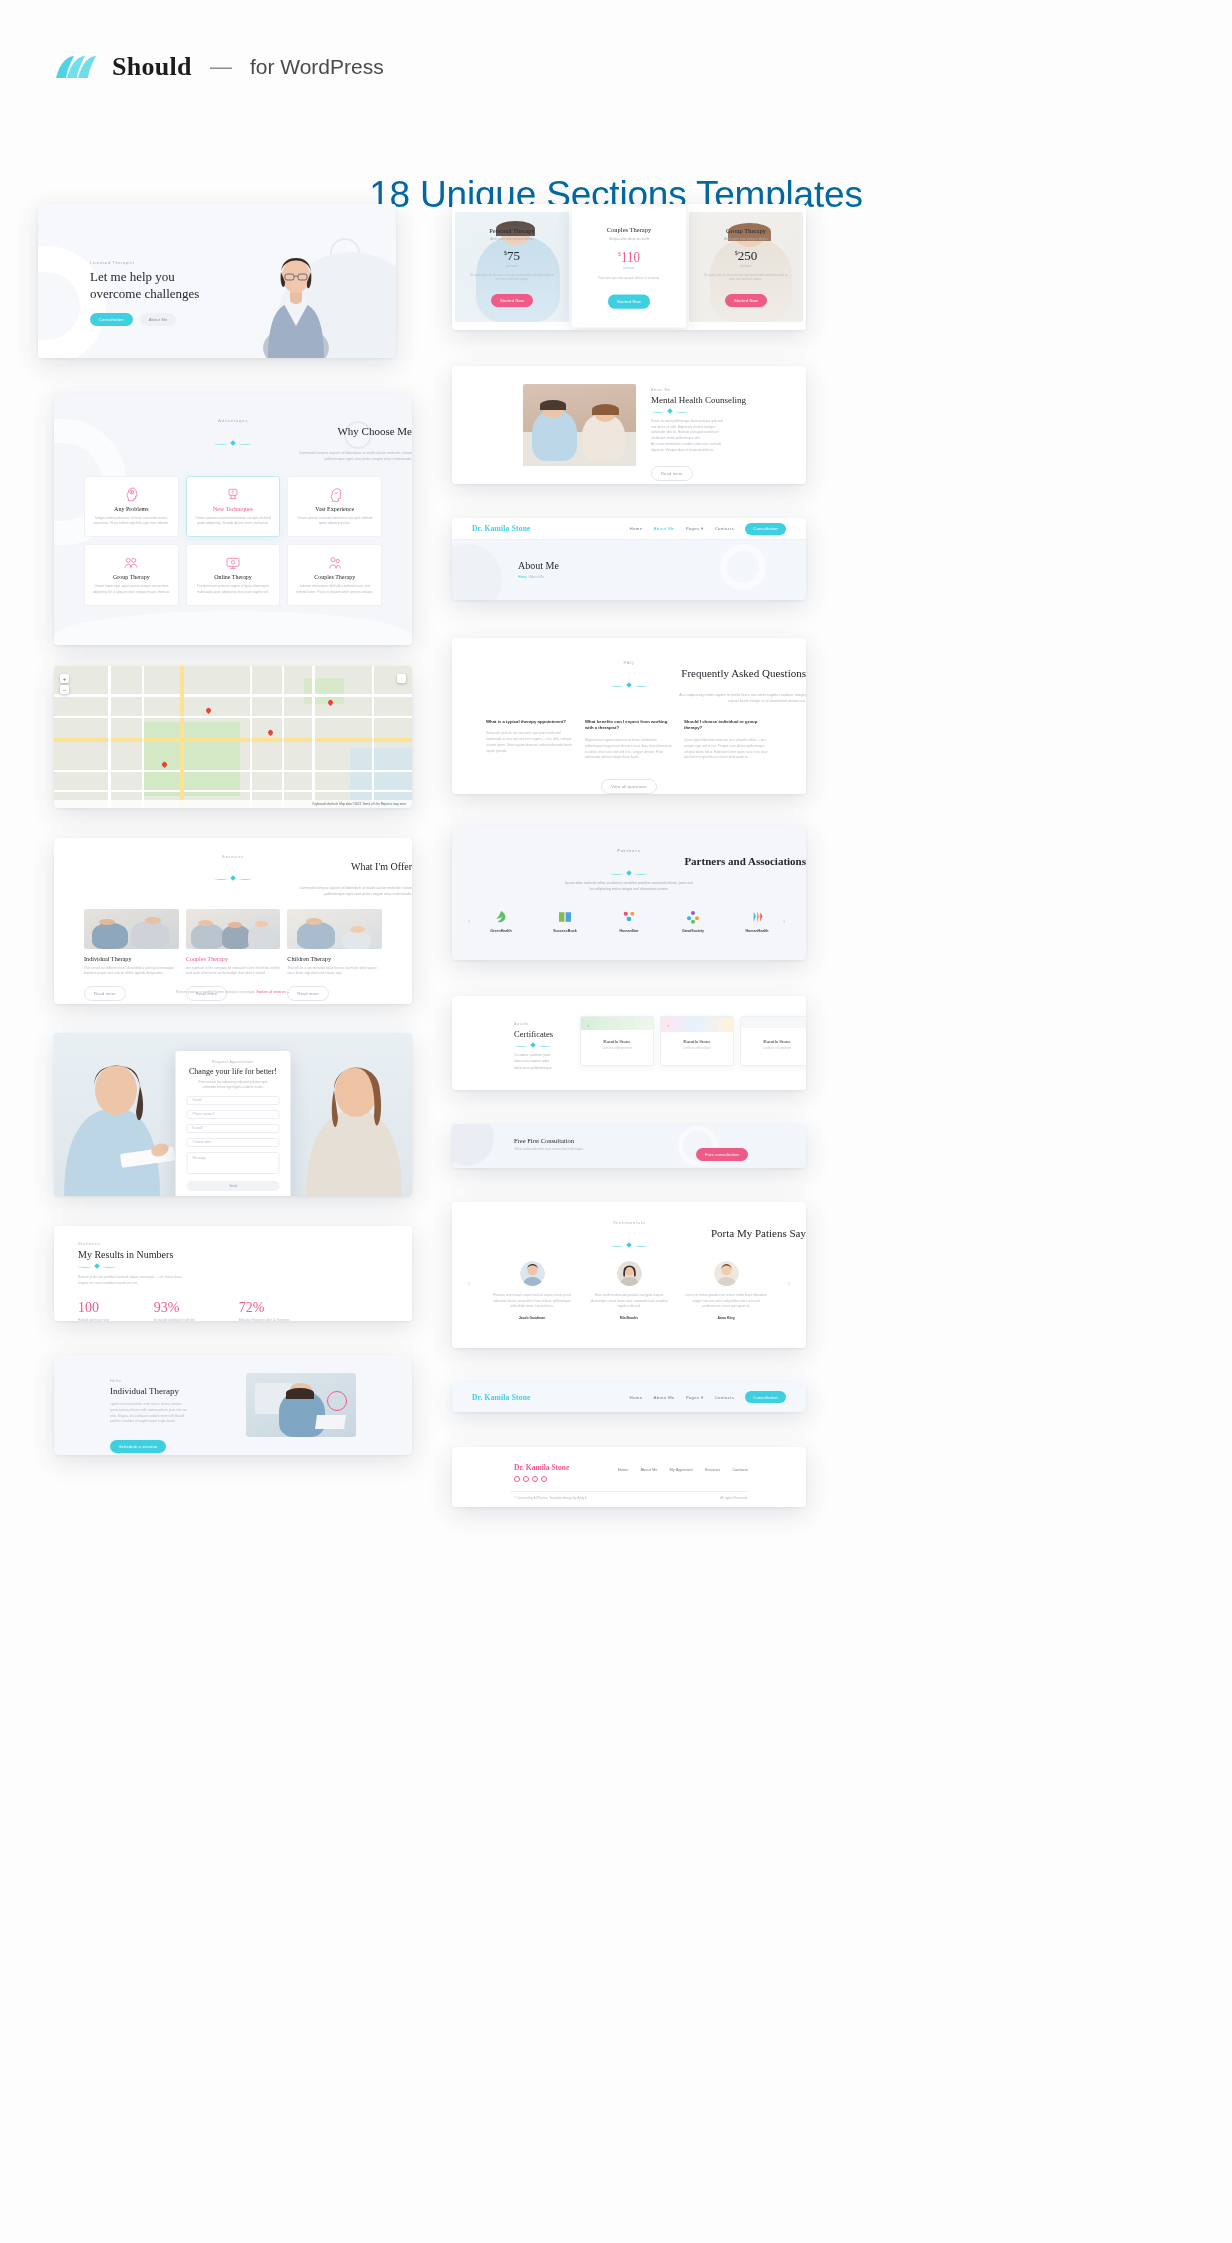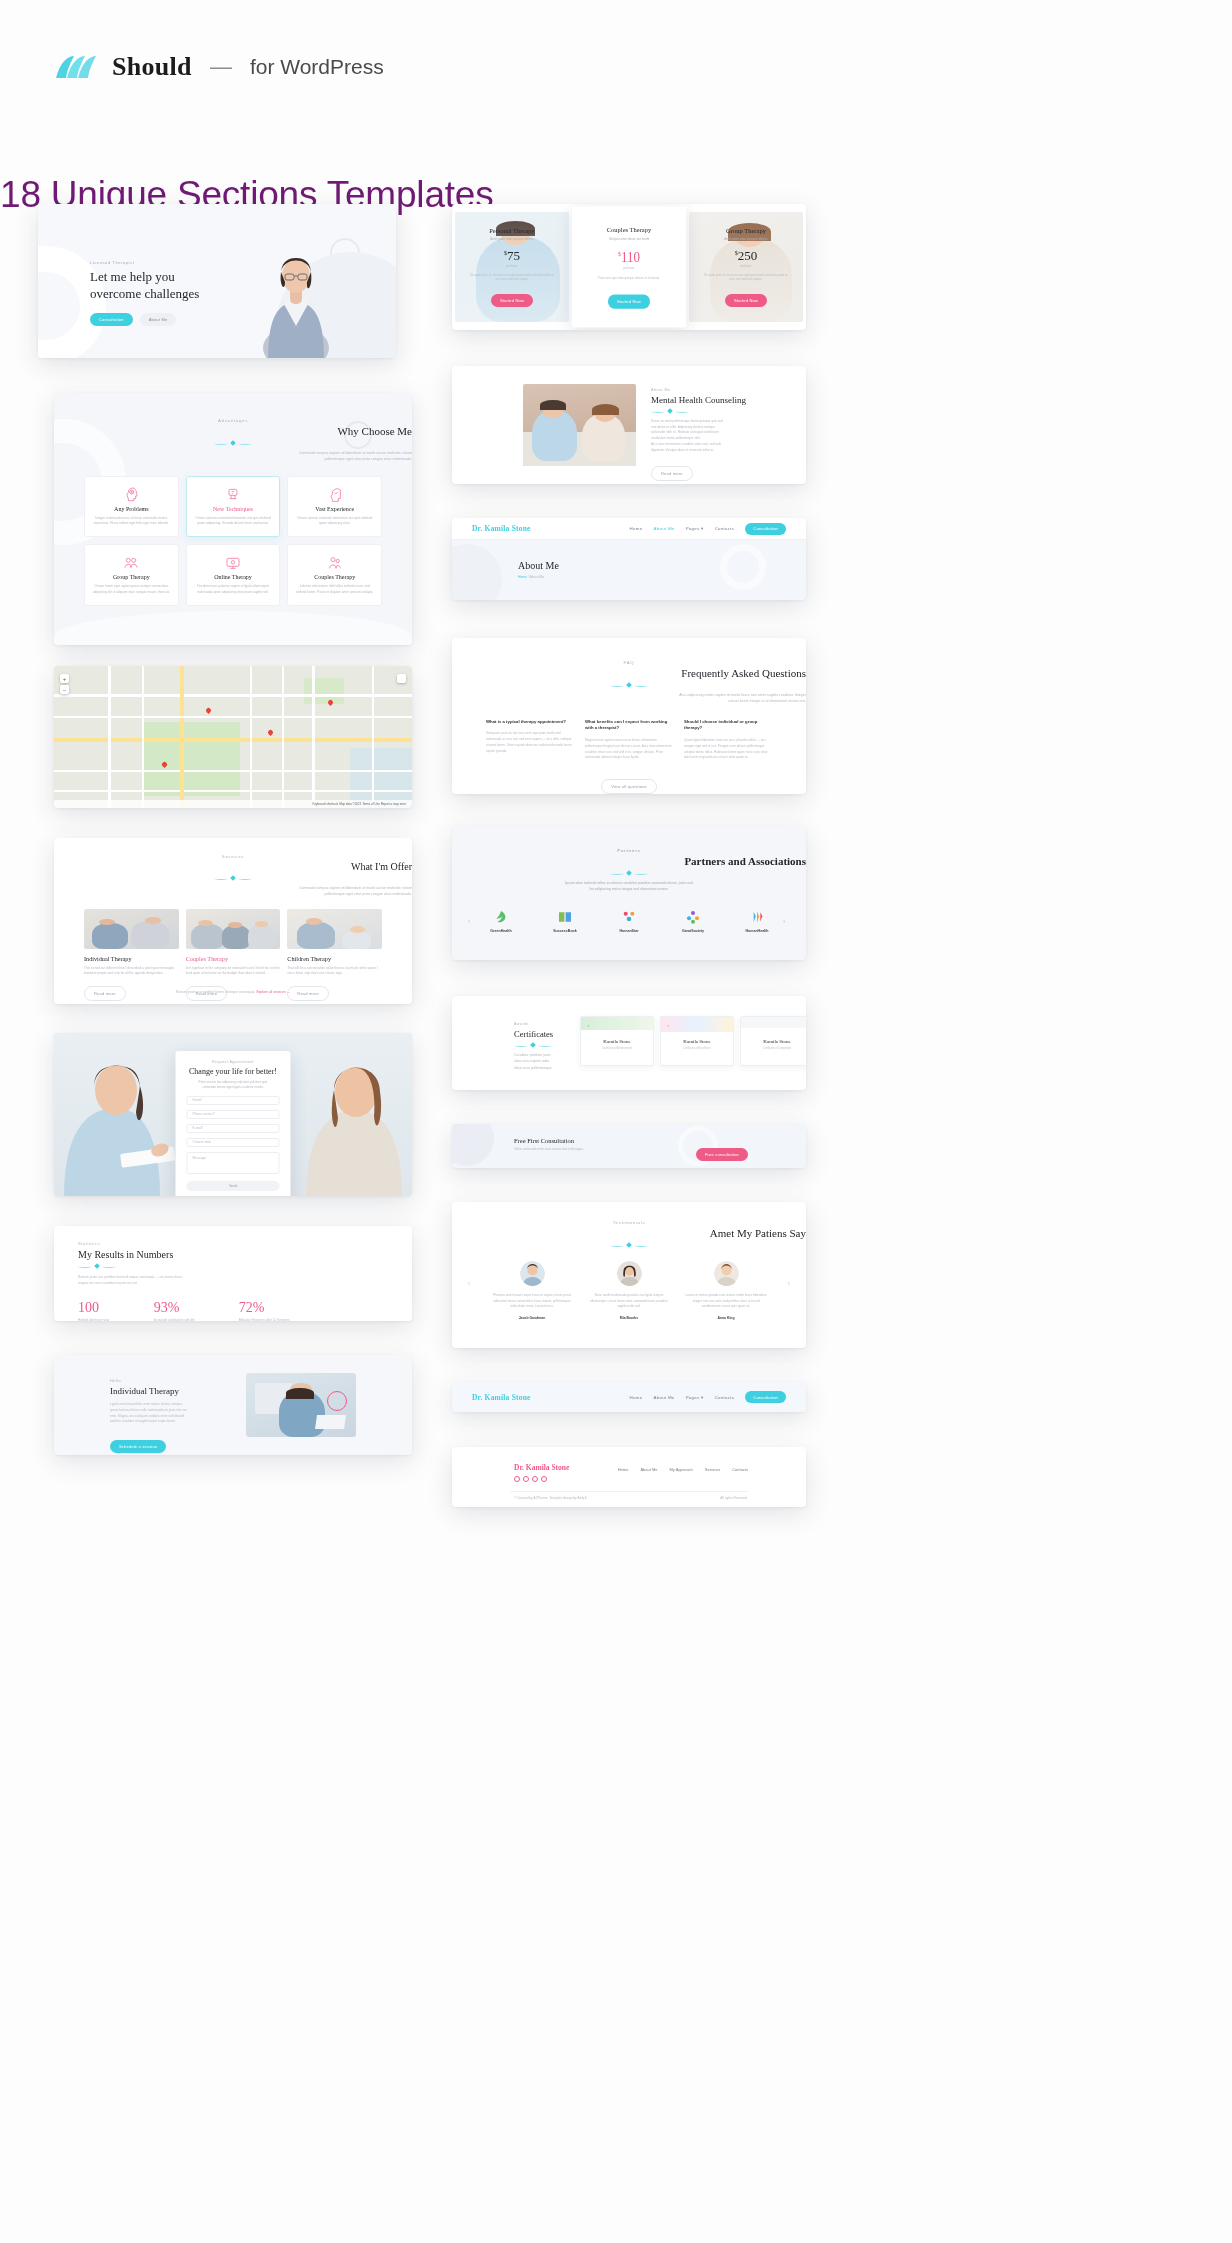--- a/index.html
+++ b/index.html
@@ -15,21 +15,21 @@
 
   
   .brand { position: absolute; left: 54px; top: 52px; display: flex; align-items: center; gap: 14px; }
   .brand-mark { width: 44px; height: 26px; position: relative; }
   .brand-name { font-family: "Liberation Serif", serif; font-weight: bold; font-size: 26px; color: #1c1c1c; letter-spacing: .3px; }
   .brand-dash { color: #8d8d8d; font-size: 22px; margin: 0 4px; }
   .brand-sub { font-size: 21px; color: #4a4a4a; font-weight: 300; }
 
   .main-title {
     position: absolute; left: 0; top: 174px; width: 100%;
-    font-size: 37px; font-weight: 300; color: #701a75; letter-spacing: -.2px;
+    text-align: center; font-size: 37px; font-weight: 300; color: #0369a1; letter-spacing: -.2px;
   }
 
   
   .shot {
     position: absolute; background: #fff; border-radius: 4px;
     box-shadow: 0 7px 26px rgba(40,50,70,.13), 0 1px 3px rgba(40,50,70,.07);
     overflow: hidden;
   }
 
   
@@ -831,21 +831,21 @@
     <div class="copy">
       <h3>Free First Consultation</h3>
       <p>Tellus commodo enim risus ornare fusce id magna.</p>
     </div>
     <div class="b"><span class="pill pk">Free consultation</span></div>
   </div>
 
   <div class="shot" id="test">
     <div class="head">
       <div class="eyebrow">Testimonials</div>
-      <div class="center h-serif" style="font-size:11px;margin-top:2px;">Amet My Patiens Say</div>
+      <div class="center h-serif" style="font-size:11px;margin-top:2px;">Porta My Patiens Say</div>
       <div class="sep">
           <span class="wv"></span>
           <span class="dot"></span>
           <span class="wv"></span>
         </div>
     </div>
     <div class="row">
       <div class="tcard">
         <div class="av"><svg width="25" height="25" viewBox="0 0 25 25">
               <circle cx="12.5" cy="12.5" r="12.5" fill="#dbe6ee"></circle>

